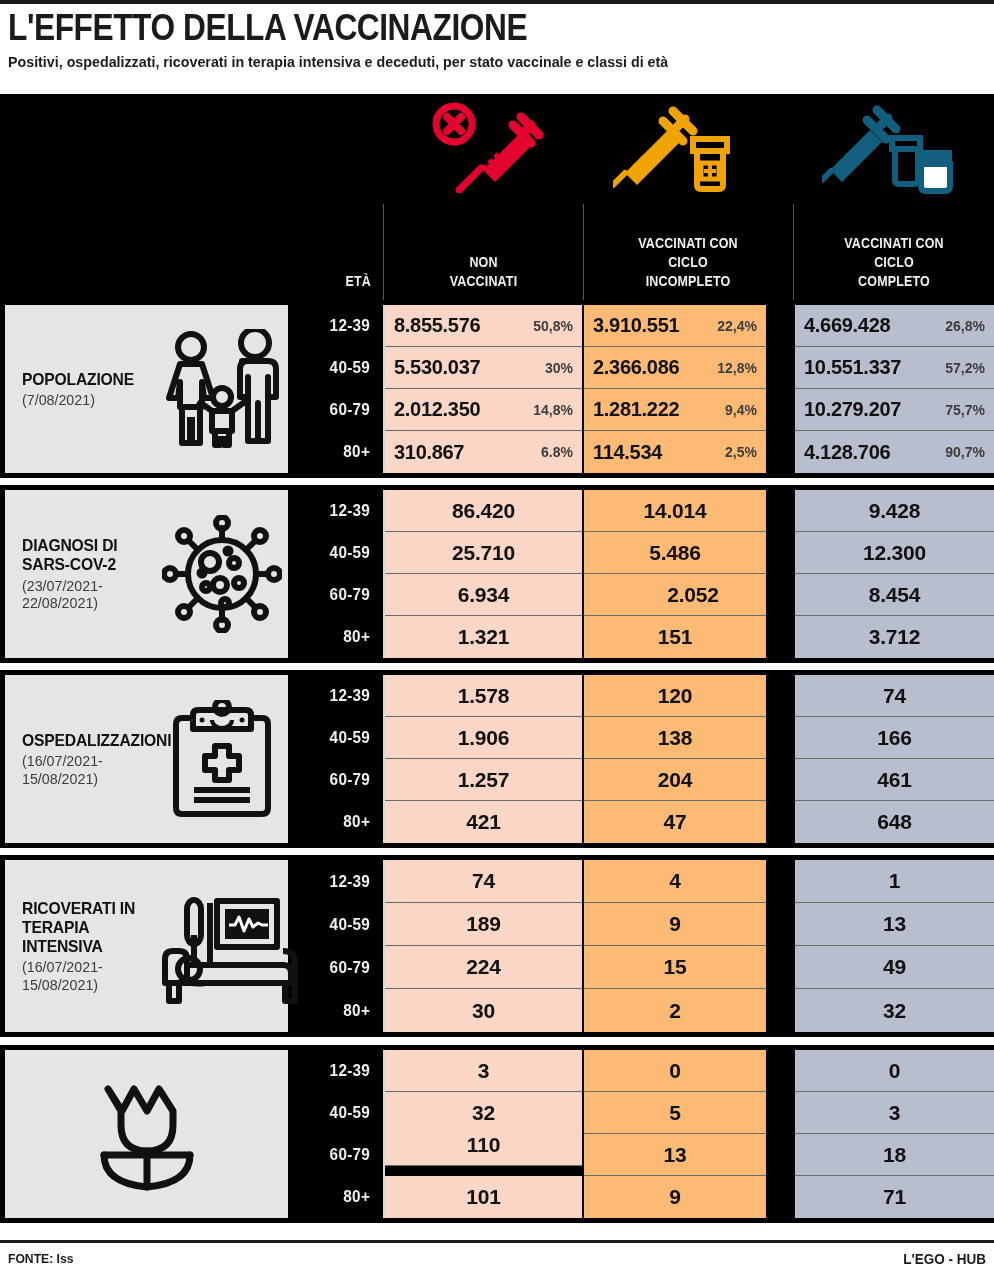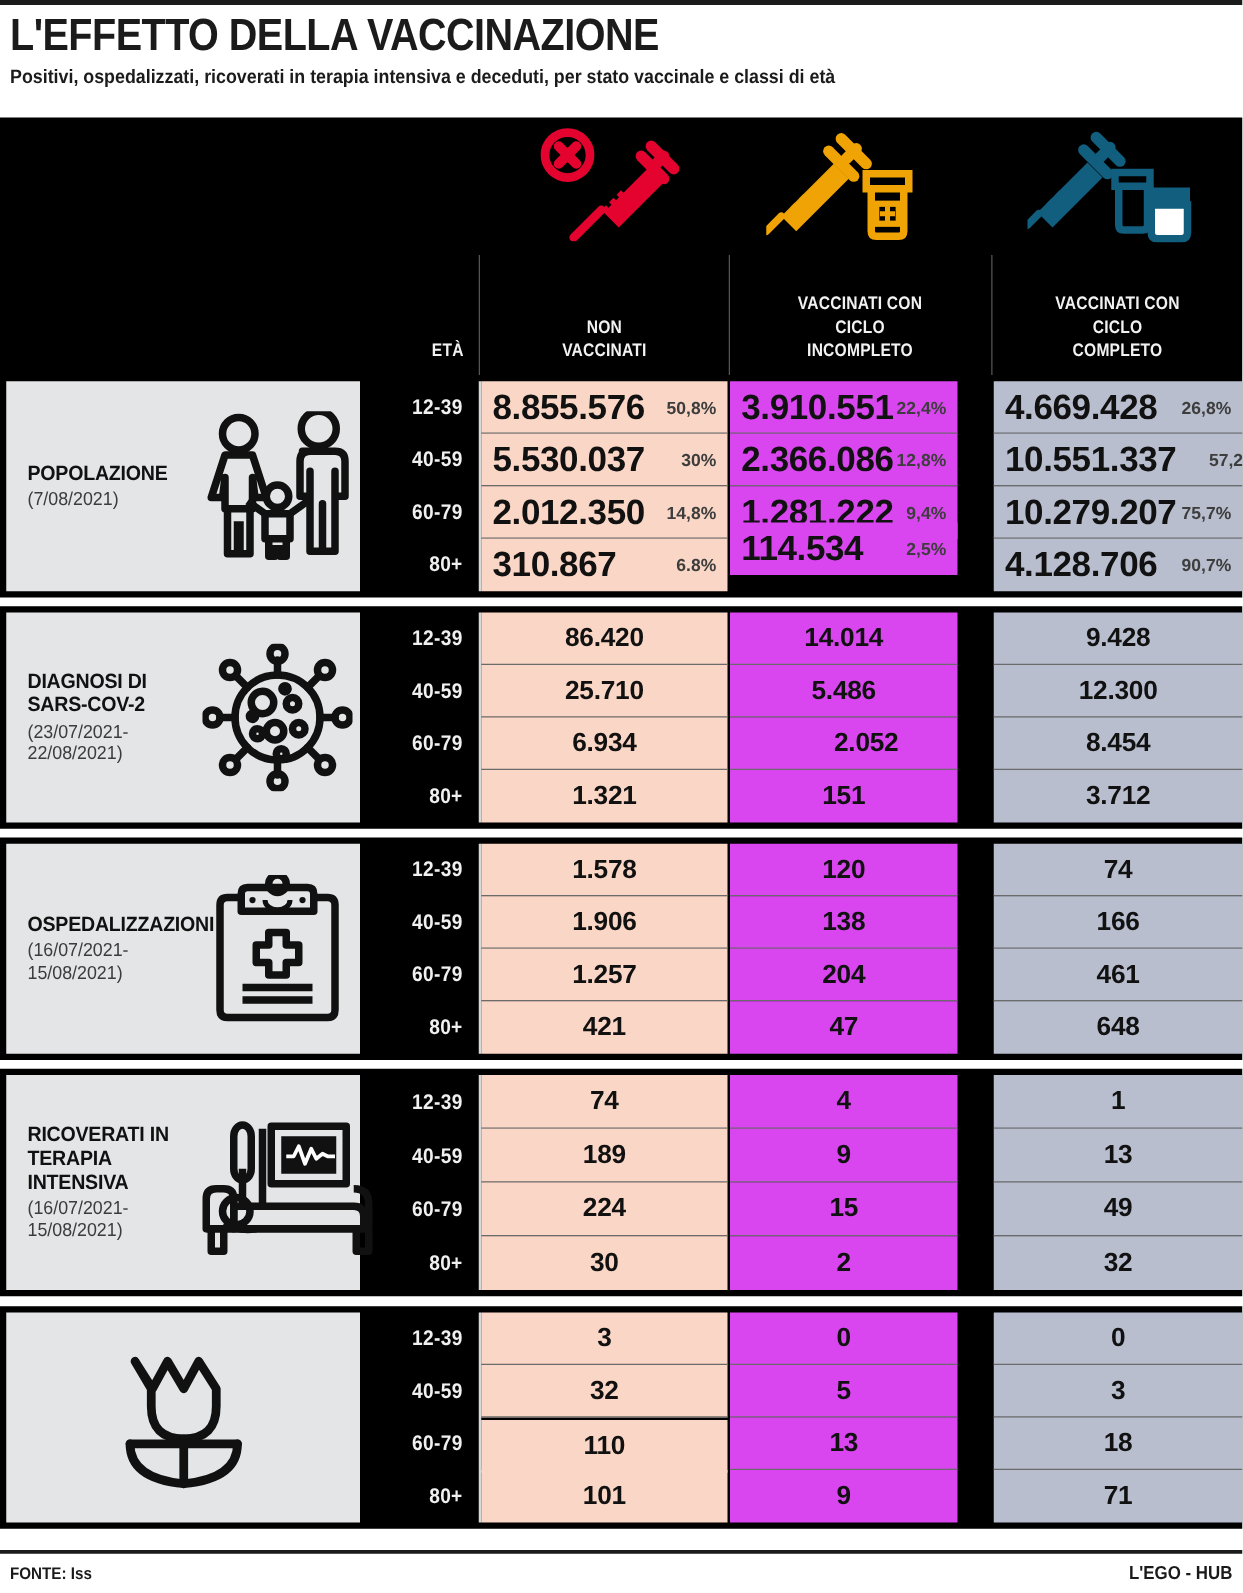--- a/index.html
+++ b/index.html
@@ -102,26 +102,26 @@
   .vsep { position:absolute; left:383px; width:2px; background:#d8d8d8; }
 
   .dcell {
     position:absolute;
     display:flex; align-items:center;
     font-weight:bold; color:#111;
     border-bottom:1px solid #6b6b6b;
   }
   .dcell.last { border-bottom:none; }
   .c-none { left:385px; width:197px; background:#f9d6c5; }
-  .c-part { left:584px; width:182px; background:#d946ef; }
+  .c-part { left:584px; width:182px; background:#fdba74; }
   .c-full { left:795px; width:199px; background:#b8bece; }
 
   
   .pop .dcell { justify-content:flex-start; padding:0 9px 0 9px; }
-  .pop .val { font-size:28px; letter-spacing:-0.3px; }
+  .pop .val { font-size:20px; letter-spacing:-0.3px; }
   .pop .pct { font-size:14px; font-weight:bold; color:#3d3d3d; margin-left:auto; }
 
   
   .num .dcell { justify-content:center; font-size:21px; letter-spacing:-0.2px; }
 
   
   .footer {
     position:absolute; left:0; bottom:0; width:994px; height:34px;
     background:#fff; border-top:3px solid #1b1b1b;
     display:flex; align-items:center; justify-content:space-between;
@@ -285,21 +285,21 @@
         </div>
         <div class="dcell c-full" style="top: 89px; height: 42px;">
           <span class="val">10.279.207</span>
           <span class="pct">75,7%</span>
         </div>
         <div class="age-cell" style="top: 131px; height: 42px;">80+</div>
         <div class="dcell c-none last" style="top: 131px; height: 42px;">
           <span class="val">310.867</span>
           <span class="pct">6.8%</span>
         </div>
-        <div class="dcell c-part last" style="top: 118px; height: 42px;">
+        <div class="dcell c-part last" style="top: 131px; height: 42px;">
           <span class="val">114.534</span>
           <span class="pct">2,5%</span>
         </div>
         <div class="dcell c-full last" style="top: 131px; height: 42px;">
           <span class="val">4.128.706</span>
           <span class="pct">90,7%</span>
         </div>
       </div>
       <div class="section num" style="top: 485px; height: 178px;">
         <div class="label-box">
@@ -535,21 +535,21 @@
         <div class="dcell c-none" style="top: 47px; height: 42px;">
           <span class="val">32</span>
         </div>
         <div class="dcell c-part" style="top: 47px; height: 42px;">
           <span class="val">5</span>
         </div>
         <div class="dcell c-full" style="top: 47px; height: 42px;">
           <span class="val">3</span>
         </div>
         <div class="age-cell" style="top: 89px; height: 42px;">60-79</div>
-        <div class="dcell c-none" style="top: 91px; height: 42px; justify-content: center;">
+        <div class="dcell c-none" style="top: 79px; height: 42px; justify-content: center;">
           <span class="val">110</span>
         </div>
         <div class="dcell c-part" style="top: 89px; height: 42px;">
           <span class="val">13</span>
         </div>
         <div class="dcell c-full" style="top: 89px; height: 42px;">
           <span class="val">18</span>
         </div>
         <div class="age-cell" style="top: 131px; height: 42px;">80+</div>
         <div class="dcell c-none last" style="top: 131px; height: 42px;">

